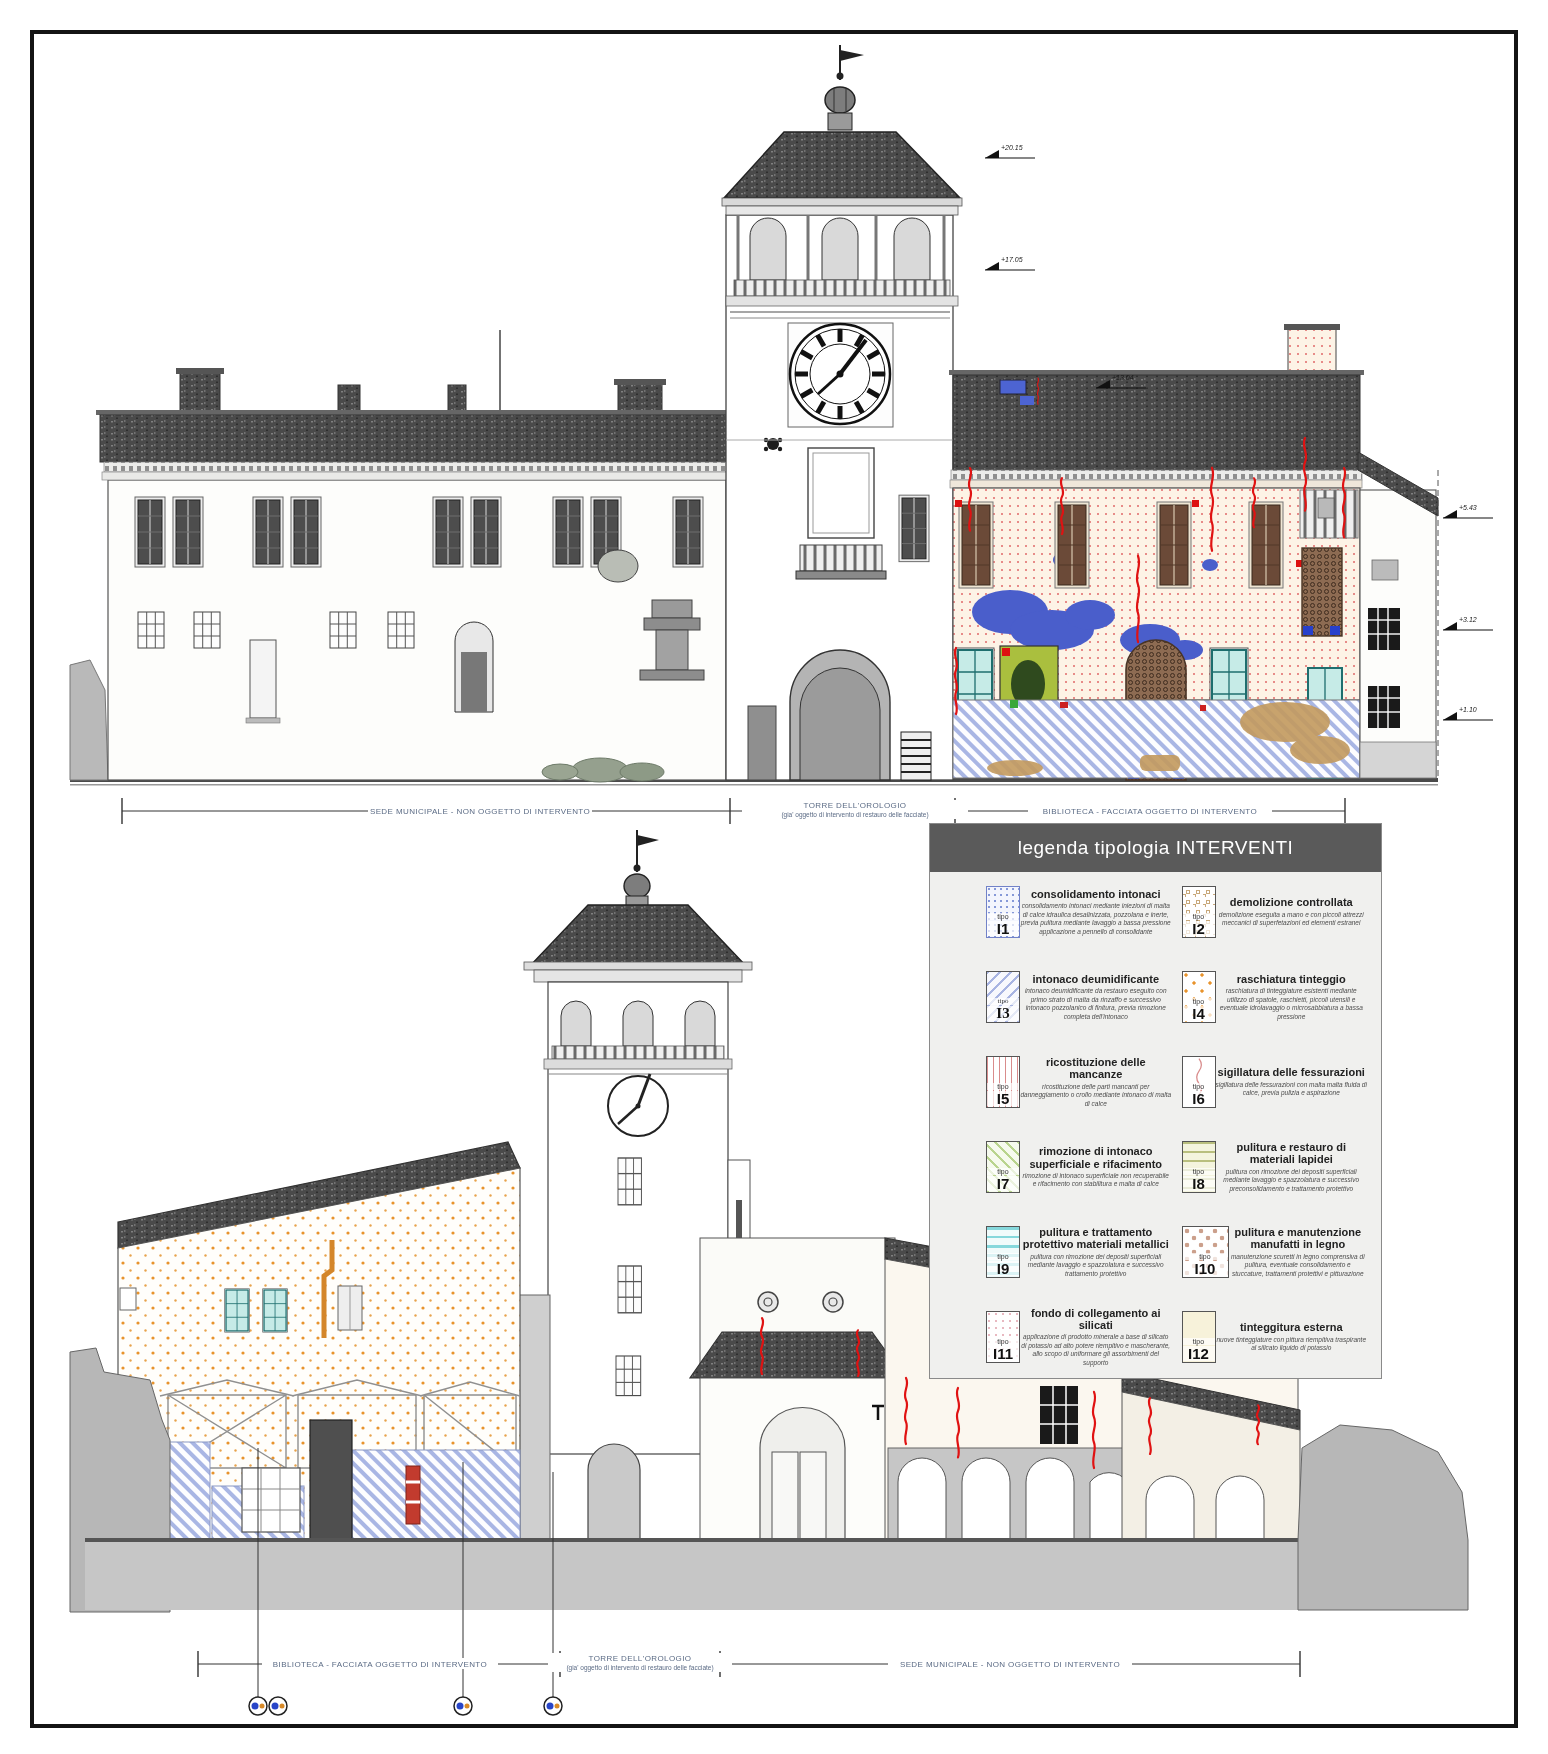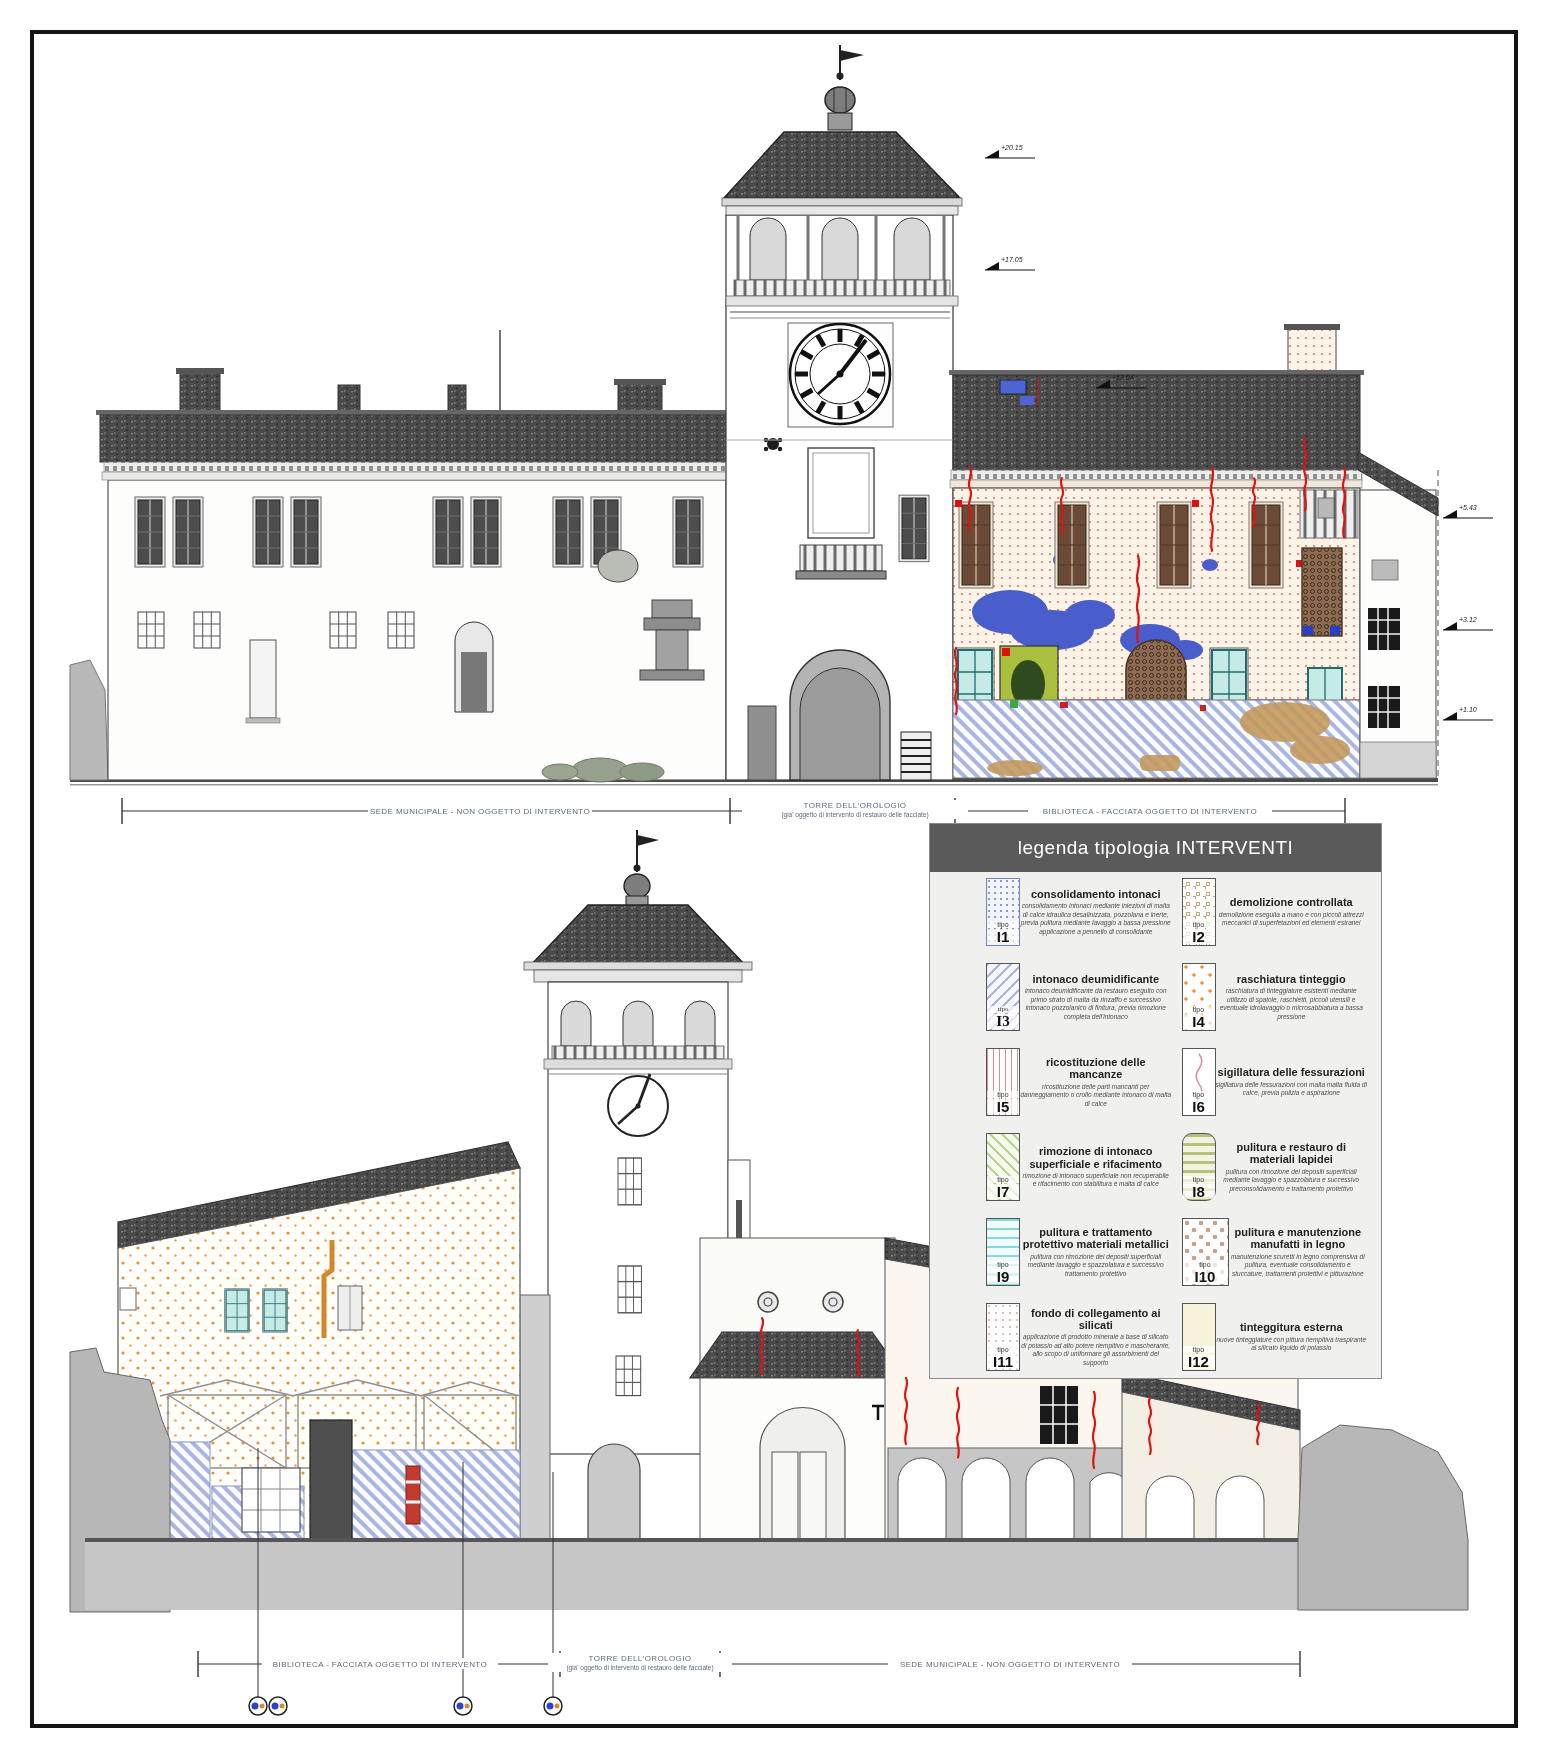--- a/index.html
+++ b/index.html
@@ -14,21 +14,21 @@
   .crack{stroke:#e01212;stroke-width:2.2;fill:none;stroke-linecap:round;}
 
   
   .legend{position:absolute;left:929px;top:823px;width:453px;height:556px;
           background:#f0f0ee;border:1px solid #8a8a8a;box-sizing:border-box;z-index:3;}
   .lg-head{height:48px;background:#5a5a5a;color:#fff;display:flex;align-items:center;
            justify-content:center;font-size:19px;letter-spacing:.5px;}
   .lg-grid{display:grid;grid-template-columns:1fr 1fr;column-gap:10px;row-gap:21px;
            padding:8px 14px 0 56px;}
   .lg-entry{display:flex;align-items:center;height:64px;}
-  .sw{position:relative;flex:0 0 34px;width:34px;height:68px;border:1px solid #555;
+  .sw{position:relative;flex:0 0 34px;width:34px;height:52px;border:1px solid #555;
       box-sizing:border-box;background:#fff;}
   .sw .wavesvg{position:absolute;inset:0;width:100%;height:100%;}
   .tipolbl{position:absolute;bottom:17px;left:0;right:0;text-align:center;font-size:7px;
            color:#333;background:rgba(255,255,255,.7);line-height:1;}
   .code{position:absolute;bottom:1px;left:0;right:0;text-align:center;font-size:15px;
         font-weight:bold;color:#111;background:rgba(255,255,255,.7);line-height:1;}
   .txt{flex:1;text-align:center;}
   .t{display:block;font-size:11px;font-weight:bold;color:#222;line-height:1.12;}
   .d{display:block;font-size:6.5px;font-style:italic;color:#4c4c4c;line-height:1.3;margin-top:2px;}
 
@@ -40,21 +40,21 @@
                           radial-gradient(circle at 1px 9px,transparent 1.1px,#c8a87a 1.2px 2.3px,transparent 2.5px);
          background-size:10px 10px;}
   .sw-I3{background:repeating-linear-gradient(135deg,#a8b4e2 0 2px,#f7f8fd 2px 8px);font-family:Liberation Serif, serif;}
   .sw-I4{background-color:#fff;
          background-image:radial-gradient(circle at 3px 3px,#e8932c 1.4px,transparent 1.9px),
                           radial-gradient(circle at 11px 11px,#e8932c 1.4px,transparent 1.9px);
          background-size:16px 16px;}
   .sw-I5{background:repeating-linear-gradient(90deg,#d98c8c 0 1.5px,#fff 1.5px 6px);}
   .sw-I6{background:#fff;}
   .sw-I7{background:repeating-linear-gradient(45deg,#b9d48e 0 2px,#f6faee 2px 8px);}
-  .sw-I8{background:repeating-linear-gradient(180deg,#b9bf7e 0 2.5px,#f4f4de 2.5px 9px);border-radius:10px;}
+  .sw-I8{background:repeating-linear-gradient(180deg,#b9bf7e 0 2.5px,#f4f4de 2.5px 9px);}
   .sw-I9{background:repeating-linear-gradient(180deg,#86d8dc 0 2.5px,#f0fbfb 2.5px 9px);}
   .sw-I10{background-color:#fff;
           background-image:radial-gradient(circle at 4px 4px,#cba08c 2px,transparent 2.6px),
                            radial-gradient(circle at 11px 11px,#cba08c 2px,transparent 2.6px);
           background-size:14px 14px;padding-left:45px;}
   .sw-I11{background-color:#fff;
           background-image:radial-gradient(circle at 2px 2px,#e8b8c0 .8px,transparent 1.3px);
           background-size:7px 7px;}
   .sw-I12{background:#f7f2da;}
 </style>

